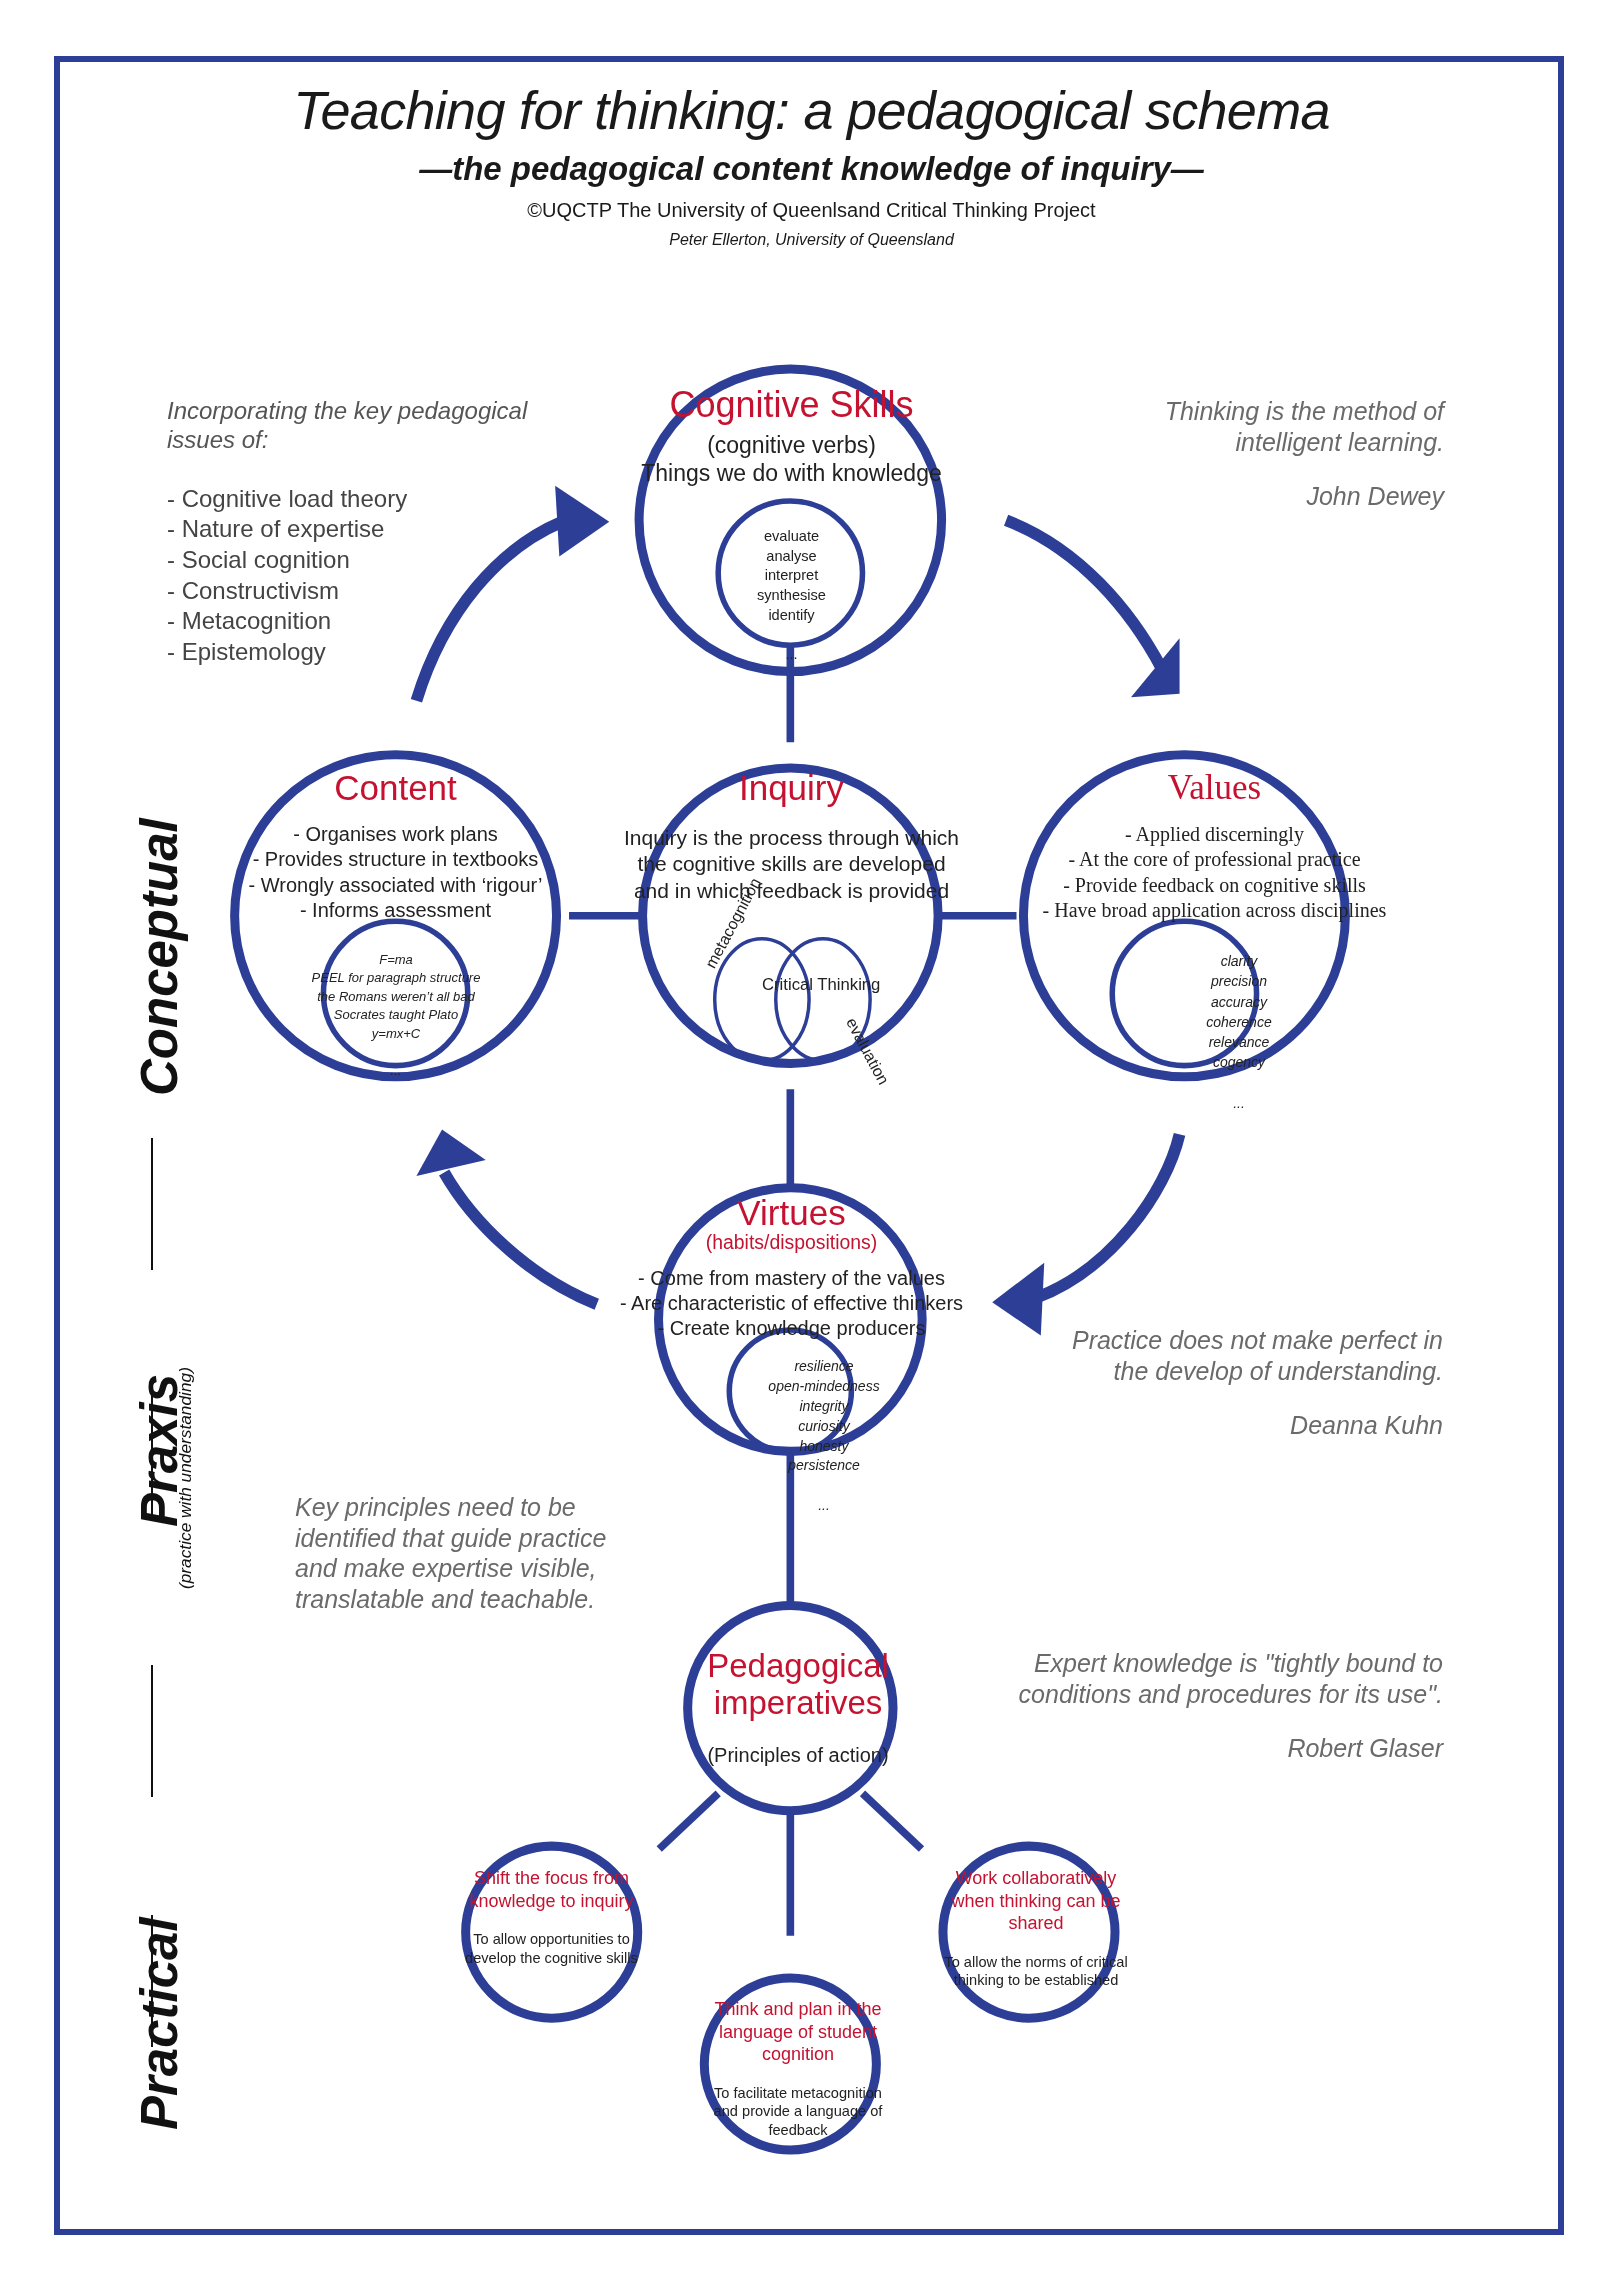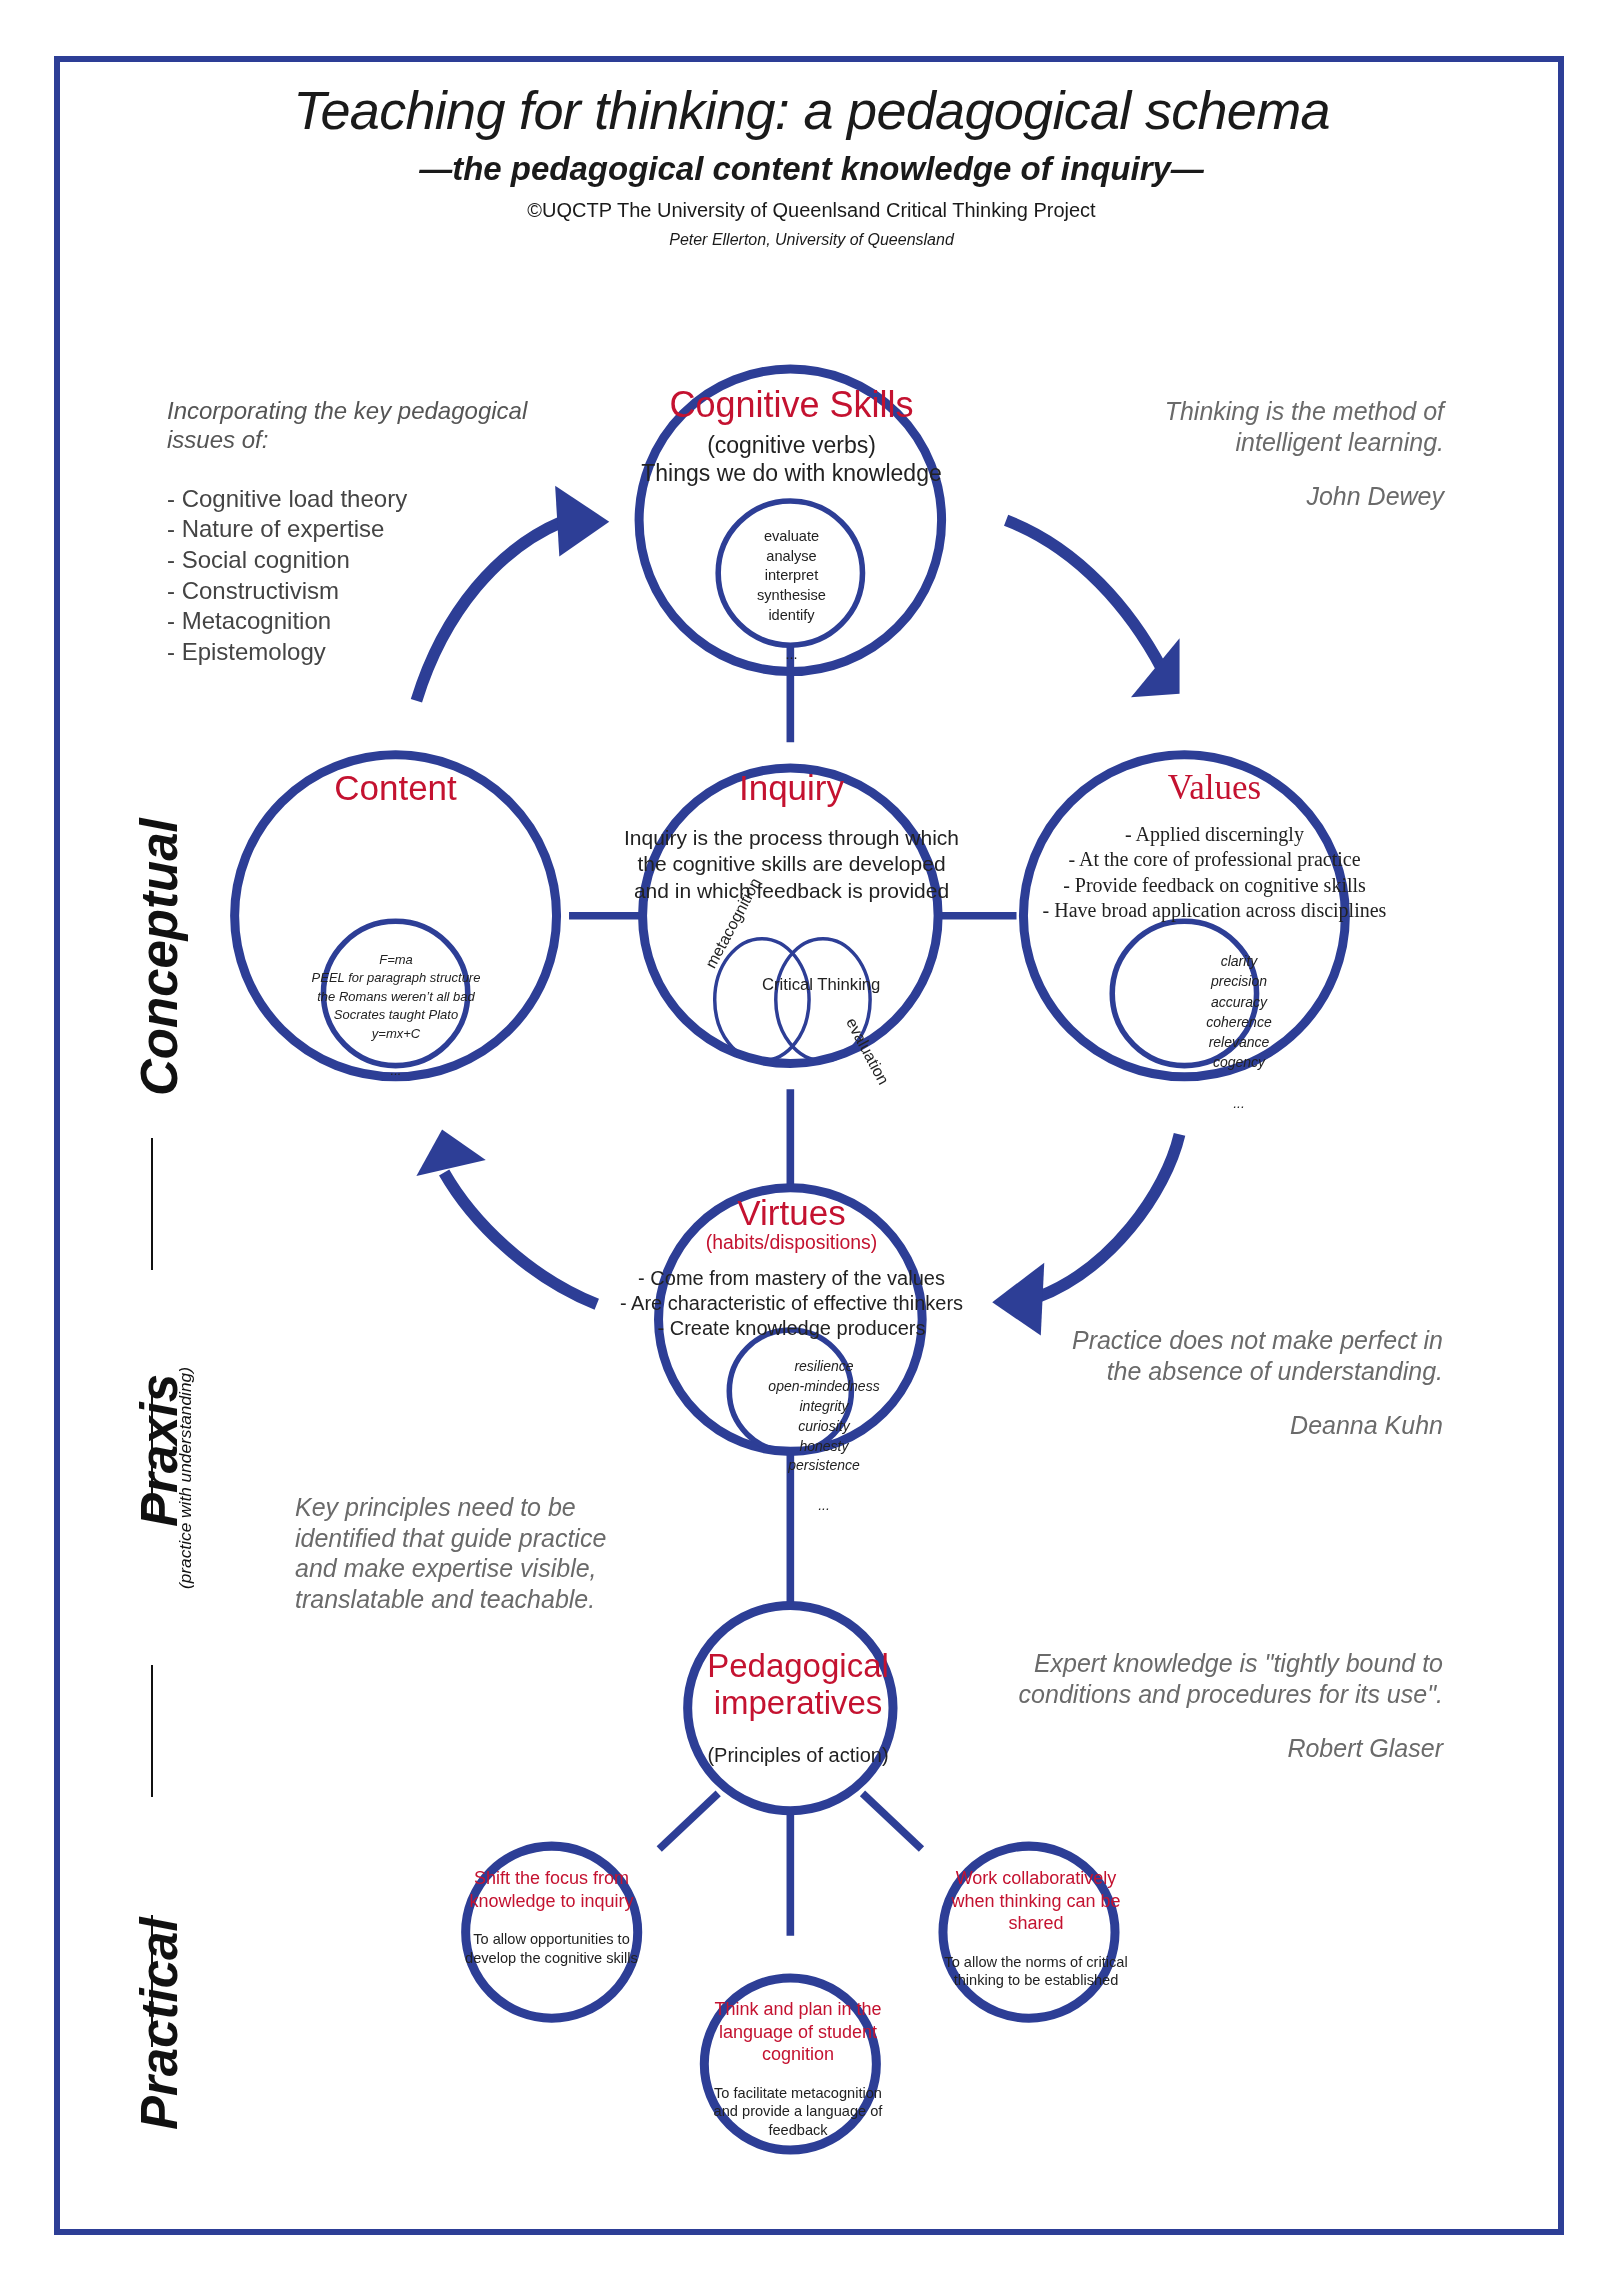--- a/index.html
+++ b/index.html
@@ -199,39 +199,40 @@
       <li>- Epistemology</li>
     </ul>
   </div>
 
   <div class="quote" id="quote-dewey">
     <span>Thinking is the method of intelligent learning.</span>
     <span class="attrib">John Dewey</span>
   </div>
 
   <div class="quote" id="quote-kuhn">
-    <span>Practice does not make perfect in the absence of understanding.</span>
+    <span>Practice does not make perfect in the develop of understanding.</span>
     <span class="attrib">Deanna Kuhn</span>
   </div>
 
   <div class="quote" id="quote-glaser">
     <span>Expert knowledge is "tightly bound to conditions and procedures for its use".</span>
     <span class="attrib">Robert Glaser</span>
   </div>
 
   <div class="side-note" id="note-principles">Key principles need to be identified that guide practice and make expertise visible, translatable and teachable.</div>
 
   <div class="node" id="n-cog">
     <div class="h">Cognitive Skills</div>
     <div class="sub nl">(cognitive verbs)<br>Things we do with knowledge</div>
   </div>
   <div class="inner-words" id="w-cog">evaluate<br>analyse<br>interpret<br>synthesise<br>identify<br><br>...</div>
 
   <div class="node" id="n-content">
     <div class="h">Content</div>
+    <div class="body nl">- Organises work plans<br>- Provides structure in textbooks<br>- Wrongly associated with ‘rigour’<br>- Informs assessment</div>
   </div>
   <div class="inner-words" id="w-content">F=ma<br>PEEL for paragraph structure<br>the Romans weren’t all bad<br>Socrates taught Plato<br>y=mx+C<br><br>...</div>
 
   <div class="node" id="n-inquiry">
     <div class="h">Inquiry</div>
     <div class="body">Inquiry is the process through which the cognitive skills are developed and in which feedback is provided</div>
   </div>
   <div class="venn-lbl" id="venn-meta">metacognition</div>
   <div class="venn-lbl" id="venn-eval">evaluation</div>
   <div class="venn-lbl" id="venn-ct">Critical Thinking</div>

